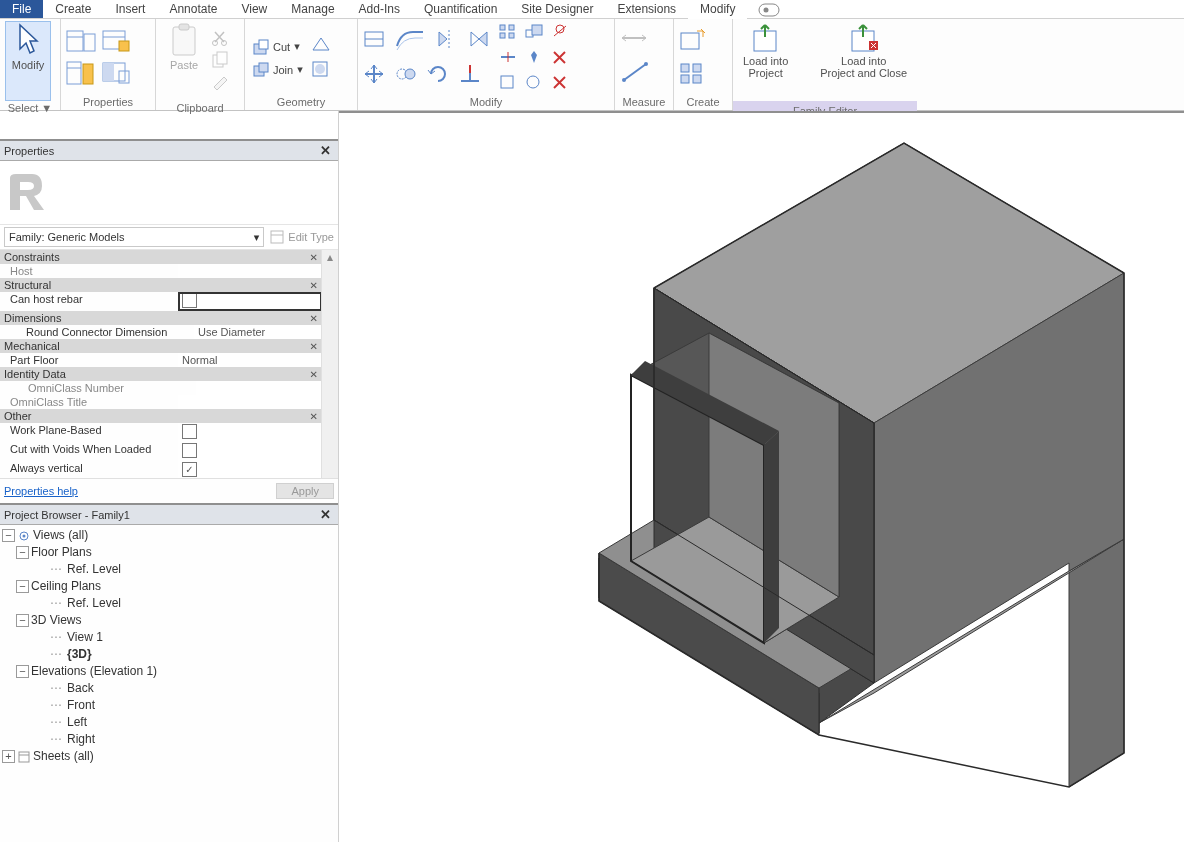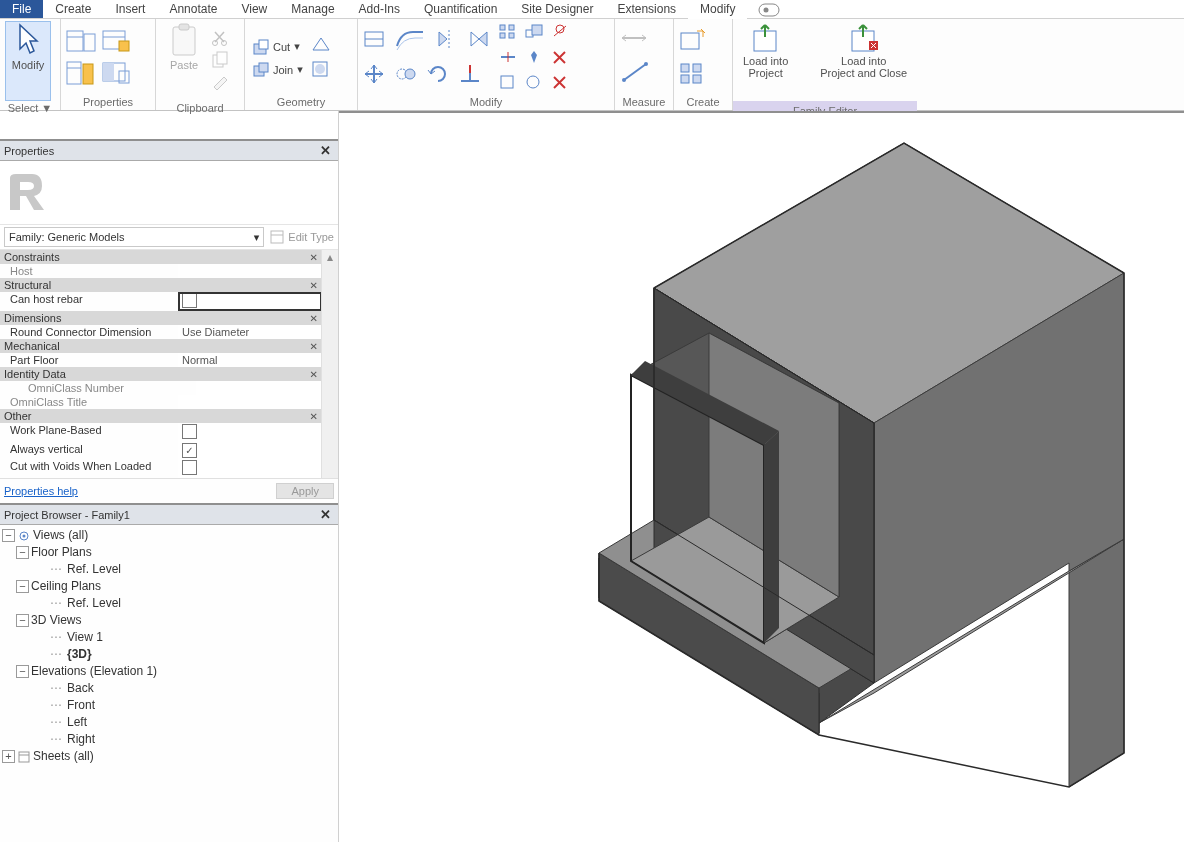--- a/index.html
+++ b/index.html
@@ -416,21 +416,21 @@
           <div class="grow highlight">
               <div class="glabcell" style="padding-left:10px">Can host rebar</div>
               <div class="gvalcell"><span class="chk"></span></div>
             </div>
 
           <div class="ghdr">
               <span>Dimensions</span>
               <span class="exp">✕</span>
             </div>
           <div class="grow">
-              <div class="glabcell" style="padding-left:10px">Round Connector Dimension</div>
+              <div class="glabcell" style="padding-left:26px">Round Connector Dimension</div>
               <div class="gvalcell">Use Diameter</div>
             </div>
 
           <div class="ghdr">
               <span>Mechanical</span>
               <span class="exp">✕</span>
             </div>
           <div class="grow">
               <div class="glabcell" style="padding-left:10px">Part Floor</div>
               <div class="gvalcell">Normal</div>
@@ -451,26 +451,26 @@
 
           <div class="ghdr">
               <span>Other</span>
               <span class="exp">✕</span>
             </div>
           <div class="grow">
               <div class="glabcell" style="padding-left:10px">Work Plane-Based</div>
               <div class="gvalcell"><span class="chk"></span></div>
             </div>
           <div class="grow">
+              <div class="glabcell" style="padding-left:10px">Cut with Voids When Loaded</div>
+              <div class="gvalcell"><span class="chk"></span></div>
+            </div>
+          <div class="grow">
               <div class="glabcell" style="padding-left:10px">Always vertical</div>
               <div class="gvalcell"><span class="chk">✓</span></div>
-            </div>
-          <div class="grow">
-              <div class="glabcell" style="padding-left:10px">Cut with Voids When Loaded</div>
-              <div class="gvalcell"><span class="chk"></span></div>
             </div>
         </div>
 
         <div class="propfooter">
           <a href="#">Properties help</a>
           <div class="applybtn">Apply</div>
         </div>
       </div>
 
       <div class="phdr">

